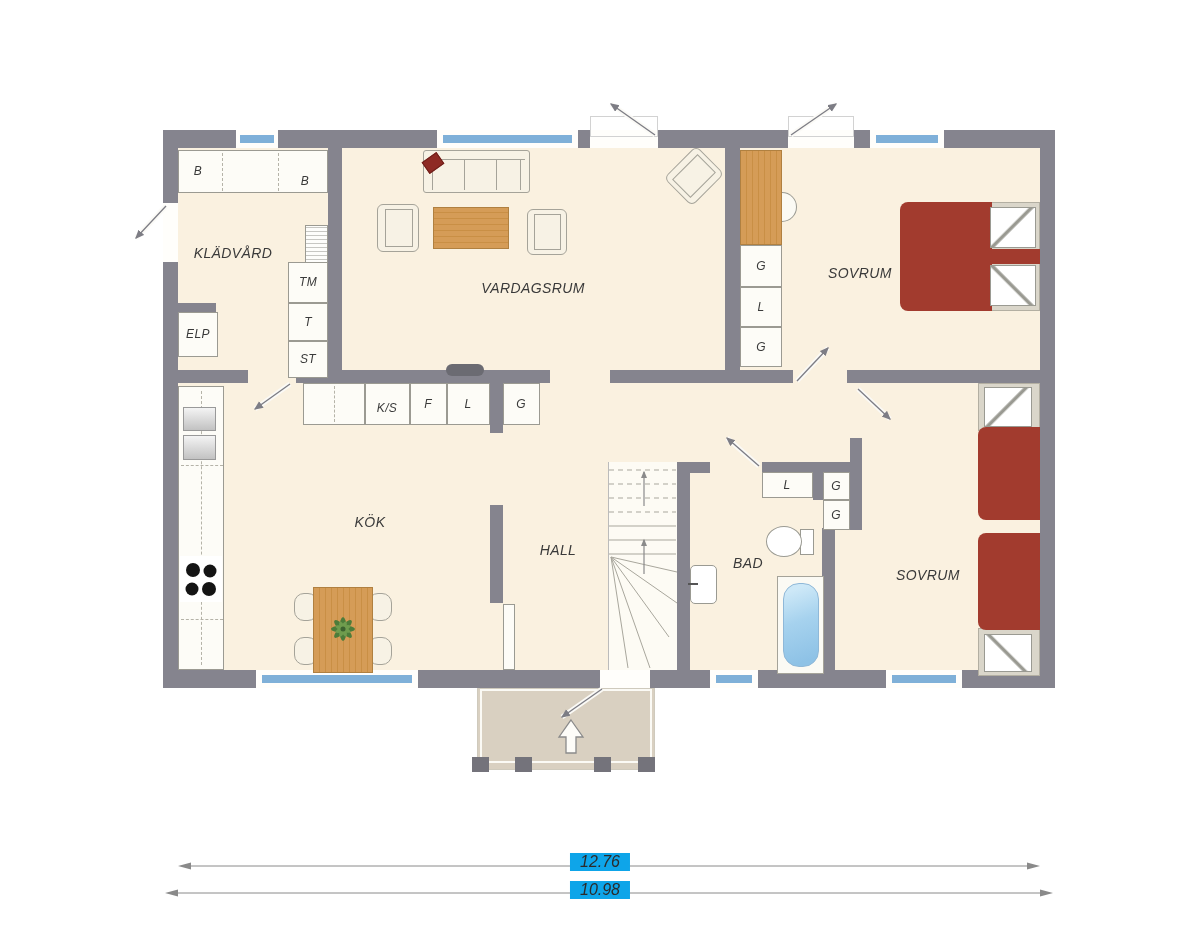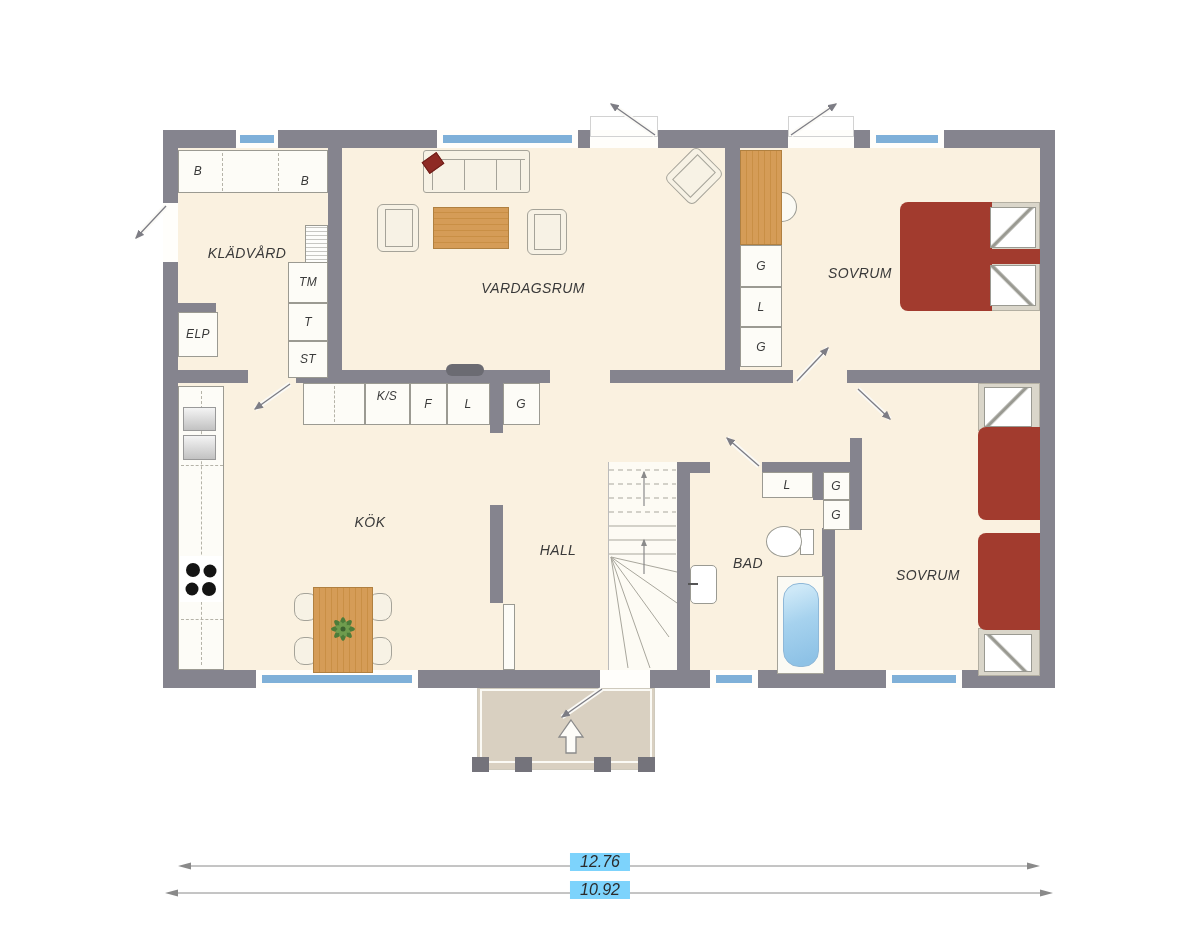--- a/index.html
+++ b/index.html
@@ -9,21 +9,21 @@
   .wall{position:absolute;background:#85848e;}
   .win{position:absolute;background:#fffefb;}
   .glass{position:absolute;background:#7fb0d8;}
   .opening{position:absolute;background:#fffefb;}
   .closet{position:absolute;background:#fdfcf7;border:1px solid #9b9a92;box-sizing:border-box;}
   .lbl{position:absolute;transform:translate(-50%,-50%);font-style:italic;color:#3a3a3a;
        white-space:nowrap;letter-spacing:.4px;}
   .room-lbl{font-size:14px;}
   .cl-lbl{font-size:12px;}
   .dim-lbl{position:absolute;transform:translate(-50%,-50%);font-style:italic;font-size:16px;
-       color:#2b2b2b;background:#7dd3fc;padding:0 10px;white-space:nowrap;}
+       color:#2b2b2b;background:#0ea5e9;padding:0 10px;white-space:nowrap;}
   .wood{background:repeating-linear-gradient(90deg,#d59c57 0 5px,#c98f45 5px 6px);}
   .woodh{background:repeating-linear-gradient(0deg,#d59c57 0 5px,#c98f45 5px 6px);}
   .furn{position:absolute;background:#f7f2e5;border:1.5px solid #a5a399;box-sizing:border-box;}
   .pillow{position:absolute;background:
       linear-gradient(135deg,transparent 44%,#9a9a92 47%,#9a9a92 50%,transparent 53%),#fff;
       border:1px solid #9a9a92;box-sizing:border-box;}
   .bedred{position:absolute;background:#a23b2e;}
   .bedbase{position:absolute;background:#dad6ca;border:1px solid #b3afa2;box-sizing:border-box;}
   .dashv{position:absolute;border-left:1px dashed #b5b3a8;}
   .dashh{position:absolute;border-top:1px dashed #b5b3a8;}
@@ -280,41 +280,41 @@
       <path d="M178,866 L191,862.5 L191,869.5 Z" fill="#8a8a8a" stroke="none"></path>
       <path d="M1040,866 L1027,862.5 L1027,869.5 Z" fill="#8a8a8a" stroke="none"></path>
     </g>
     <g stroke="#8a8a8a" stroke-width="1">
       <line x1="175" y1="893" x2="1043" y2="893"></line>
       <path d="M165,893 L178,889.5 L178,896.5 Z" fill="#8a8a8a" stroke="none"></path>
       <path d="M1053,893 L1040,889.5 L1040,896.5 Z" fill="#8a8a8a" stroke="none"></path>
     </g>
   </svg>
 
-  <div class="lbl room-lbl" style="left:247px;top:253px;">KLÄDVÅRD</div>
+  <div class="lbl room-lbl" style="left:233px;top:253px;">KLÄDVÅRD</div>
   <div class="lbl room-lbl" style="left:533px;top:288px;">VARDAGSRUM</div>
   <div class="lbl room-lbl" style="left:860px;top:273px;">SOVRUM</div>
   <div class="lbl room-lbl" style="left:370px;top:522px;">KÖK</div>
   <div class="lbl room-lbl" style="left:558px;top:550px;">HALL</div>
   <div class="lbl room-lbl" style="left:748px;top:563px;">BAD</div>
   <div class="lbl room-lbl" style="left:928px;top:575px;">SOVRUM</div>
 
   <div class="lbl cl-lbl" style="left:198px;top:171px;">B</div>
   <div class="lbl cl-lbl" style="left:305px;top:181px;">B</div>
   <div class="lbl cl-lbl" style="left:308px;top:282px;">TM</div>
   <div class="lbl cl-lbl" style="left:308px;top:322px;">T</div>
   <div class="lbl cl-lbl" style="left:308px;top:359px;">ST</div>
   <div class="lbl cl-lbl" style="left:198px;top:334px;">ELP</div>
   <div class="lbl cl-lbl" style="left:761px;top:266px;">G</div>
   <div class="lbl cl-lbl" style="left:761px;top:307px;">L</div>
   <div class="lbl cl-lbl" style="left:761px;top:347px;">G</div>
-  <div class="lbl cl-lbl" style="left:387px;top:396px;">K/S</div>
+  <div class="lbl cl-lbl" style="left:387px;top:408px;">K/S</div>
   <div class="lbl cl-lbl" style="left:428px;top:404px;">F</div>
   <div class="lbl cl-lbl" style="left:468px;top:404px;">L</div>
   <div class="lbl cl-lbl" style="left:521px;top:404px;">G</div>
   <div class="lbl cl-lbl" style="left:787px;top:485px;">L</div>
   <div class="lbl cl-lbl" style="left:836px;top:486px;">G</div>
   <div class="lbl cl-lbl" style="left:836px;top:515px;">G</div>
 
   <div class="dim-lbl" style="left:600px;top:862px;">12.76</div>
-  <div class="dim-lbl" style="left:600px;top:890px;">10.92</div>
+  <div class="dim-lbl" style="left:600px;top:890px;">10.98</div>
 
 </div>
 
 </body></html>

